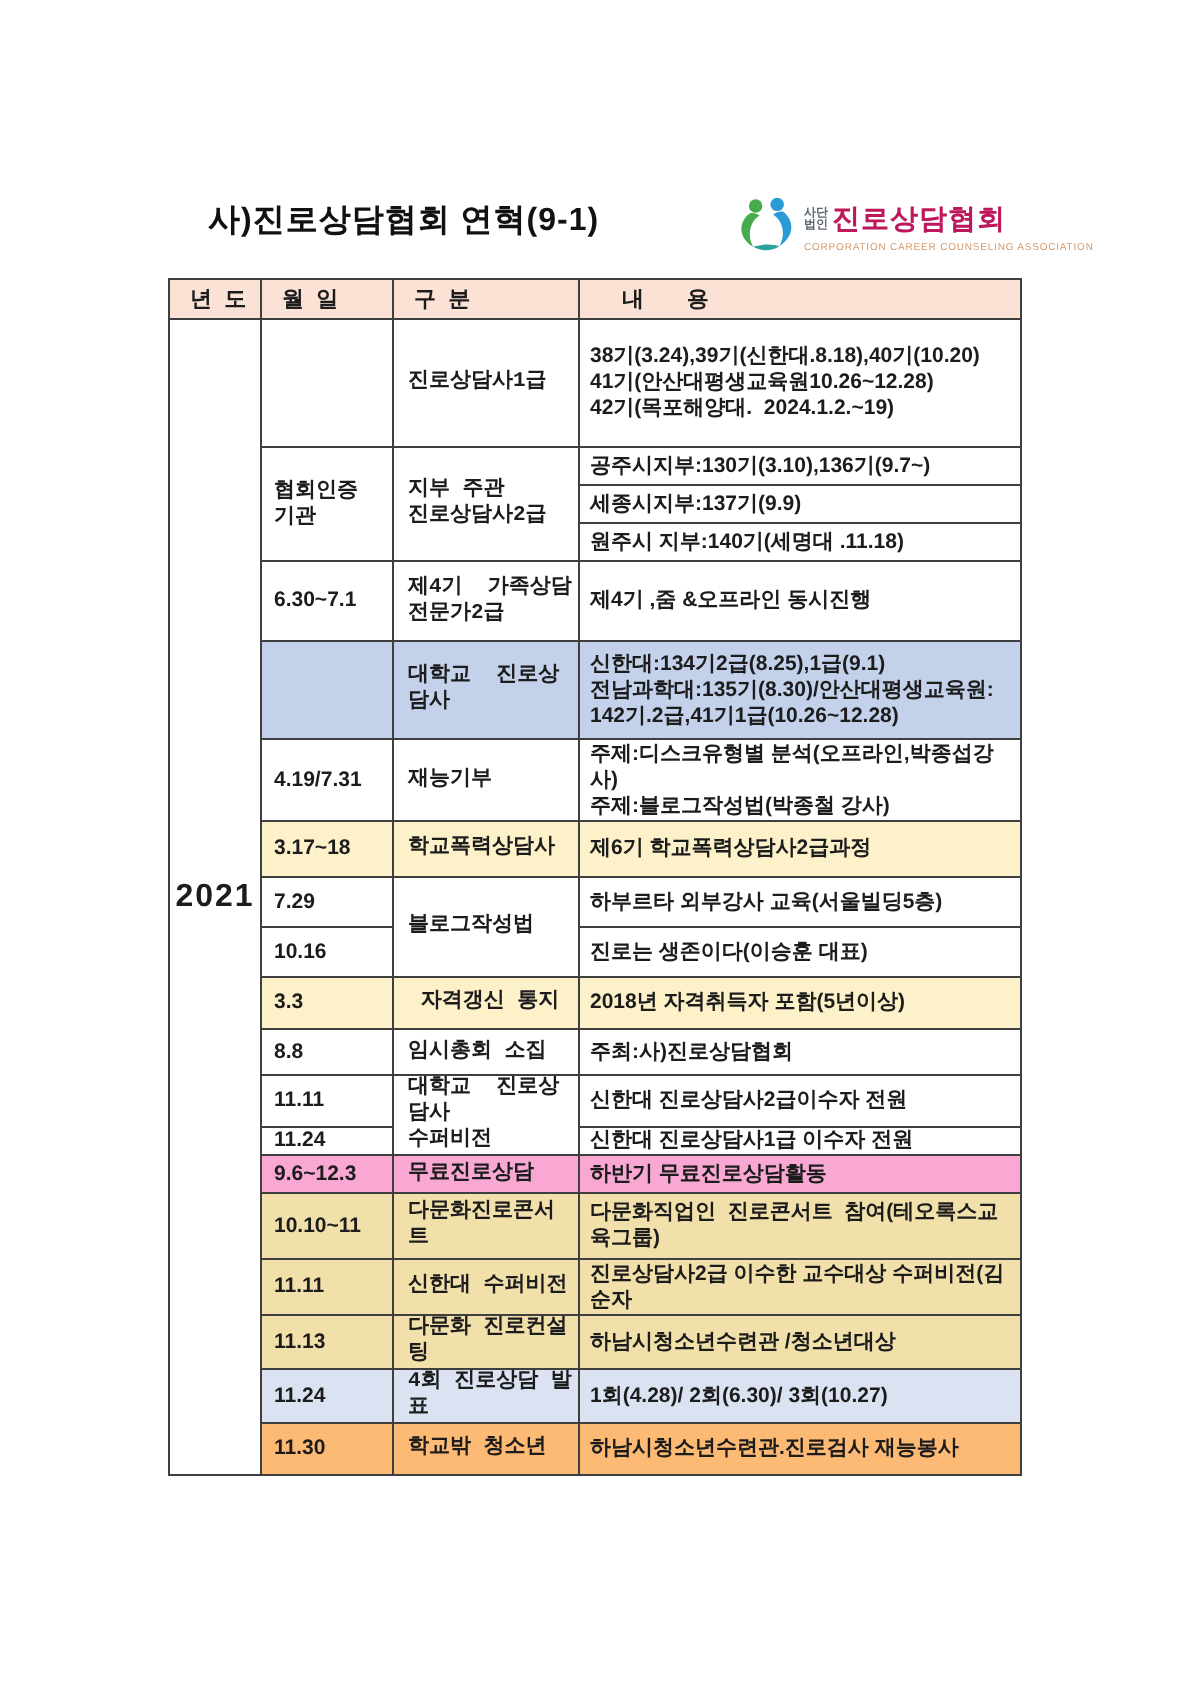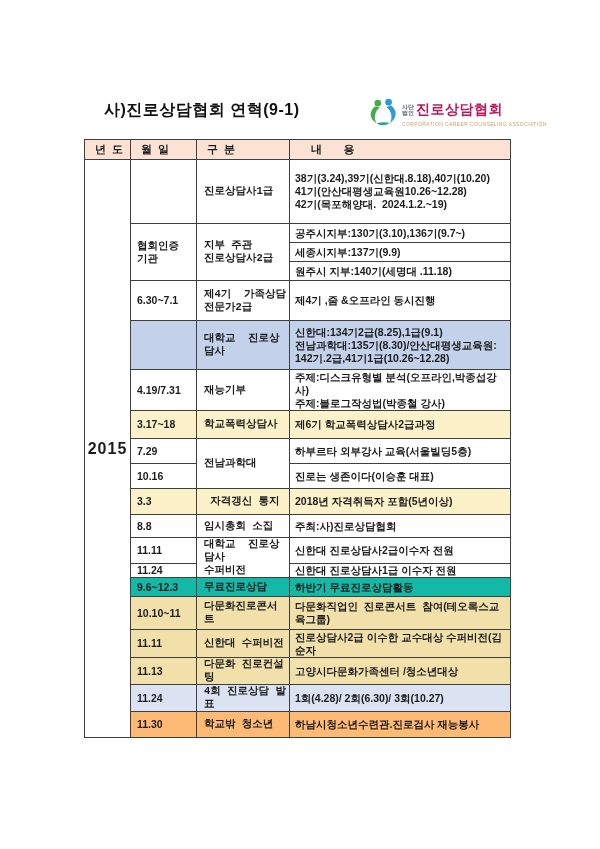--- a/index.html
+++ b/index.html
@@ -65,21 +65,21 @@
     <thead>
       <tr style="background-color: rgb(251, 226, 213);">
         <th>년  도</th>
         <th>월  일</th>
         <th>구  분</th>
         <th class="th-content">내       용</th>
       </tr>
     </thead>
     <tbody>
       <tr class="rh64">
-        <td class="c-year" rowspan="20">2015</td>
+        <td class="c-year" rowspan="20">2021</td>
         <td class="c-month"></td>
         <td class="c-cat">진로상담사1급</td>
         <td class="c-txt lh21">38기(3.24),39기(신한대.8.18),40기(10.20)
 41기(안산대평생교육원10.26~12.28)
 42기(목포해양대.  2024.1.2.~19)</td>
       </tr>
       <tr class="rh19">
         <td class="c-month" rowspan="3">협회인증
 기관</td>
         <td class="c-cat" rowspan="3">지부 주관
@@ -110,21 +110,21 @@
         <td class="c-txt lh18">주제:디스크유형별 분석(오프라인,박종섭강사)
 주제:블로그작성법(박종철 강사)</td>
       </tr>
       <tr class="rh28" style="background-color: rgb(253, 241, 201);">
         <td class="c-month">3.17~18</td>
         <td class="c-cat">학교폭력상담사</td>
         <td class="c-txt">제6기 학교폭력상담사2급과정</td>
       </tr>
       <tr class="rh25">
         <td class="c-month">7.29</td>
-        <td class="c-cat" rowspan="2">전남과학대</td>
+        <td class="c-cat" rowspan="2">블로그작성법</td>
         <td class="c-txt">하부르타 외부강사 교육(서울빌딩5층)</td>
       </tr>
       <tr class="rh25">
         <td class="c-month">10.16</td>
         <td class="c-txt">진로는 생존이다(이승훈 대표)</td>
       </tr>
       <tr class="rh26" style="background-color: rgb(253, 241, 201);">
         <td class="c-month">3.3</td>
         <td class="c-cat"> 자격갱신 통지</td>
         <td class="c-txt">2018년 자격취득자 포함(5년이상)</td>
@@ -137,39 +137,39 @@
       <tr class="rh25">
         <td class="c-month">11.11</td>
         <td class="c-cat" rowspan="2">대학교  진로상담사
 수퍼비전</td>
         <td class="c-txt">신한대 진로상담사2급이수자 전원</td>
       </tr>
       <tr class="rh12">
         <td class="c-month">11.24</td>
         <td class="c-txt">신한대 진로상담사1급 이수자 전원</td>
       </tr>
-      <tr class="rh19" style="background-color: #14b8a6;">
+      <tr class="rh19" style="background-color: #f9a8d4;">
         <td class="c-month">9.6~12.3</td>
         <td class="c-cat">무료진로상담</td>
         <td class="c-txt">하반기 무료진로상담활동</td>
       </tr>
       <tr class="rh33" style="background-color: rgb(242, 224, 171);">
         <td class="c-month">10.10~11</td>
         <td class="c-cat">다문화진로콘서트</td>
         <td class="c-txt lh14">다문화직업인  진로콘서트  참여(테오록스교육그룹)</td>
       </tr>
       <tr class="rh28" style="background-color: rgb(242, 224, 171);">
         <td class="c-month">11.11</td>
         <td class="c-cat">신한대 수퍼비전</td>
         <td class="c-txt lh14">진로상담사2급 이수한 교수대상 수퍼비전(김순자</td>
       </tr>
       <tr class="rh27" style="background-color: rgb(242, 224, 171);">
         <td class="c-month">11.13</td>
         <td class="c-cat">다문화 진로컨설팅</td>
-        <td class="c-txt">고양시다문화가족센터 /청소년대상</td>
+        <td class="c-txt">하남시청소년수련관 /청소년대상</td>
       </tr>
       <tr class="rh23" style="background-color: rgb(219, 227, 242);">
         <td class="c-month">11.24</td>
         <td class="c-cat">4회 진로상담 발표</td>
         <td class="c-txt">1회(4.28)/ 2회(6.30)/ 3회(10.27)</td>
       </tr>
       <tr class="rh26" style="background-color: #fdba74;">
         <td class="c-month">11.30</td>
         <td class="c-cat">학교밖 청소년</td>
         <td class="c-txt">하남시청소년수련관.진로검사 재능봉사</td>

